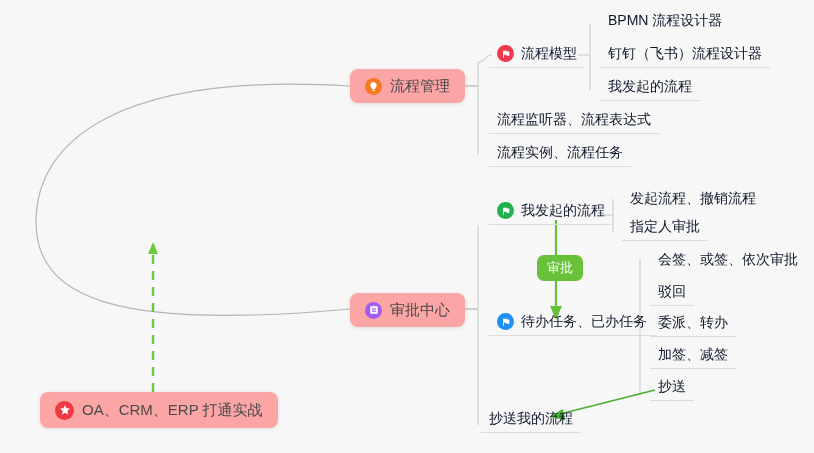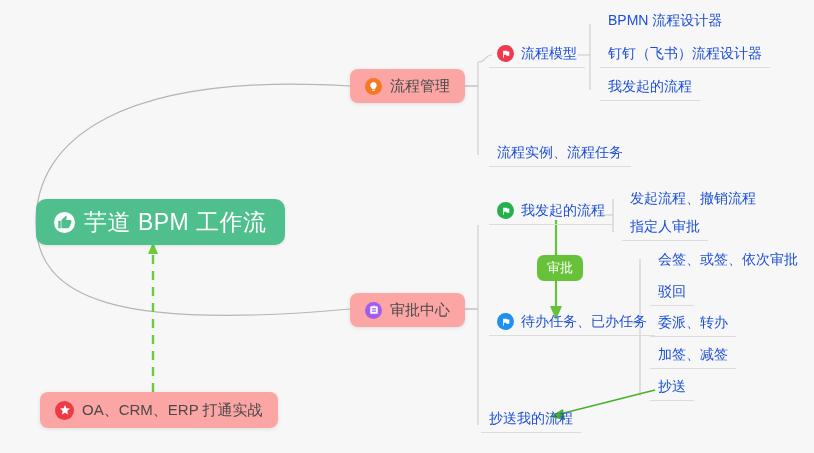--- a/index.html
+++ b/index.html
@@ -43,21 +43,21 @@
     padding:0 15px;
     height:34px;
     color:#4a4a4a;
     font-size:15px;
     box-shadow:0 1px 4px rgba(0,0,0,.10);
   }
   .card-node .label{margin-left:8px;}
 
   
   .text-node{
-    color:#1d4ed8;
+    color:#0f172a;
     font-size:14px;
     padding:3px 8px 5px 8px;
     border-bottom:1px solid #dcdcdc;
     background:transparent;
     height:26px;
     text-align:right;
   }
   .text-node.noline{border-bottom:none;}
   .text-node .label{margin-left:7px;}
   .text-node.plain .label{margin-left:0;}
@@ -126,28 +126,20 @@
       <path d="M556,220 L556,310" fill="none" stroke="#67C23A" stroke-width="2.2"></path>
       <path d="M556,320 L550,306 L562,306 Z" fill="#67C23A"></path>
     </g>
 
     <g>
       <path d="M655,390 L560,414" fill="none" stroke="#4CAF32" stroke-width="1.8"></path>
       <path d="M549,417 L563,409 L565,420 Z" fill="#4CAF32"></path>
     </g>
   </svg>
 
-  <div class="node root-node" style="left:36px;top:199px;">
-    <span class="icon icon-thumb">
-      <svg width="15" height="15" viewBox="0 0 24 24" fill="#4FC08D">
-        <path d="M2 21h4V9H2v12zM23 10c0-1.1-.9-2-2-2h-6.31l.95-4.57.03-.32c0-.41-.17-.79-.44-1.06L14.17 1 7.59 7.59C7.22 7.95 7 8.45 7 9v10c0 1.1.9 2 2 2h9c.83 0 1.54-.5 1.84-1.22l3.02-7.05c.09-.23.14-.47.14-.73v-2z"></path>
-      </svg>
-    </span>
-    <span class="label">芋道 BPM 工作流</span>
-  </div>
 
   <div class="node card-node" style="left:350px;top:69px;">
     <span class="icon icon-bulb">
       <svg width="11" height="11" viewBox="0 0 24 24" fill="#ffffff">
         <path d="M9 21c0 .55.45 1 1 1h4c.55 0 1-.45 1-1v-1H9v1zm3-19C8.14 2 5 5.14 5 9c0 2.38 1.19 4.47 3 5.74V17c0 .55.45 1 1 1h6c.55 0 1-.45 1-1v-2.26c1.81-1.27 3-3.36 3-5.74 0-3.86-3.14-7-7-7z"></path>
       </svg>
     </span>
     <span class="label">流程管理</span>
   </div>
 
@@ -165,20 +157,23 @@
   </div>
 
   <div class="node text-node plain" style="left:600px;top:42px;">
     <span class="label">钉钉（飞书）流程设计器</span>
   </div>
 
   <div class="node text-node plain" style="left:600px;top:75px;">
     <span class="label">我发起的流程</span>
   </div>
 
+  <div class="node text-node plain" style="left:489px;top:108px;">
+    <span class="label">流程监听器、流程表达式</span>
+  </div>
 
   <div class="node text-node plain" style="left:489px;top:141px;">
     <span class="label">流程实例、流程任务</span>
   </div>
 
   <div class="node card-node" style="left:350px;top:293px;">
     <span class="icon icon-clip">
       <svg width="10" height="10" viewBox="0 0 24 24" fill="#ffffff">
         <path d="M19 3h-4.18C14.4 1.84 13.3 1 12 1s-2.4.84-2.82 2H5a2 2 0 0 0-2 2v14a2 2 0 0 0 2 2h14a2 2 0 0 0 2-2V5a2 2 0 0 0-2-2zm-7 0a1 1 0 1 1 0 2 1 1 0 0 1 0-2zm5 14H7v-2h10v2zm0-4H7v-2h10v2zm0-4H7V7h10v2z"></path>
       </svg>

